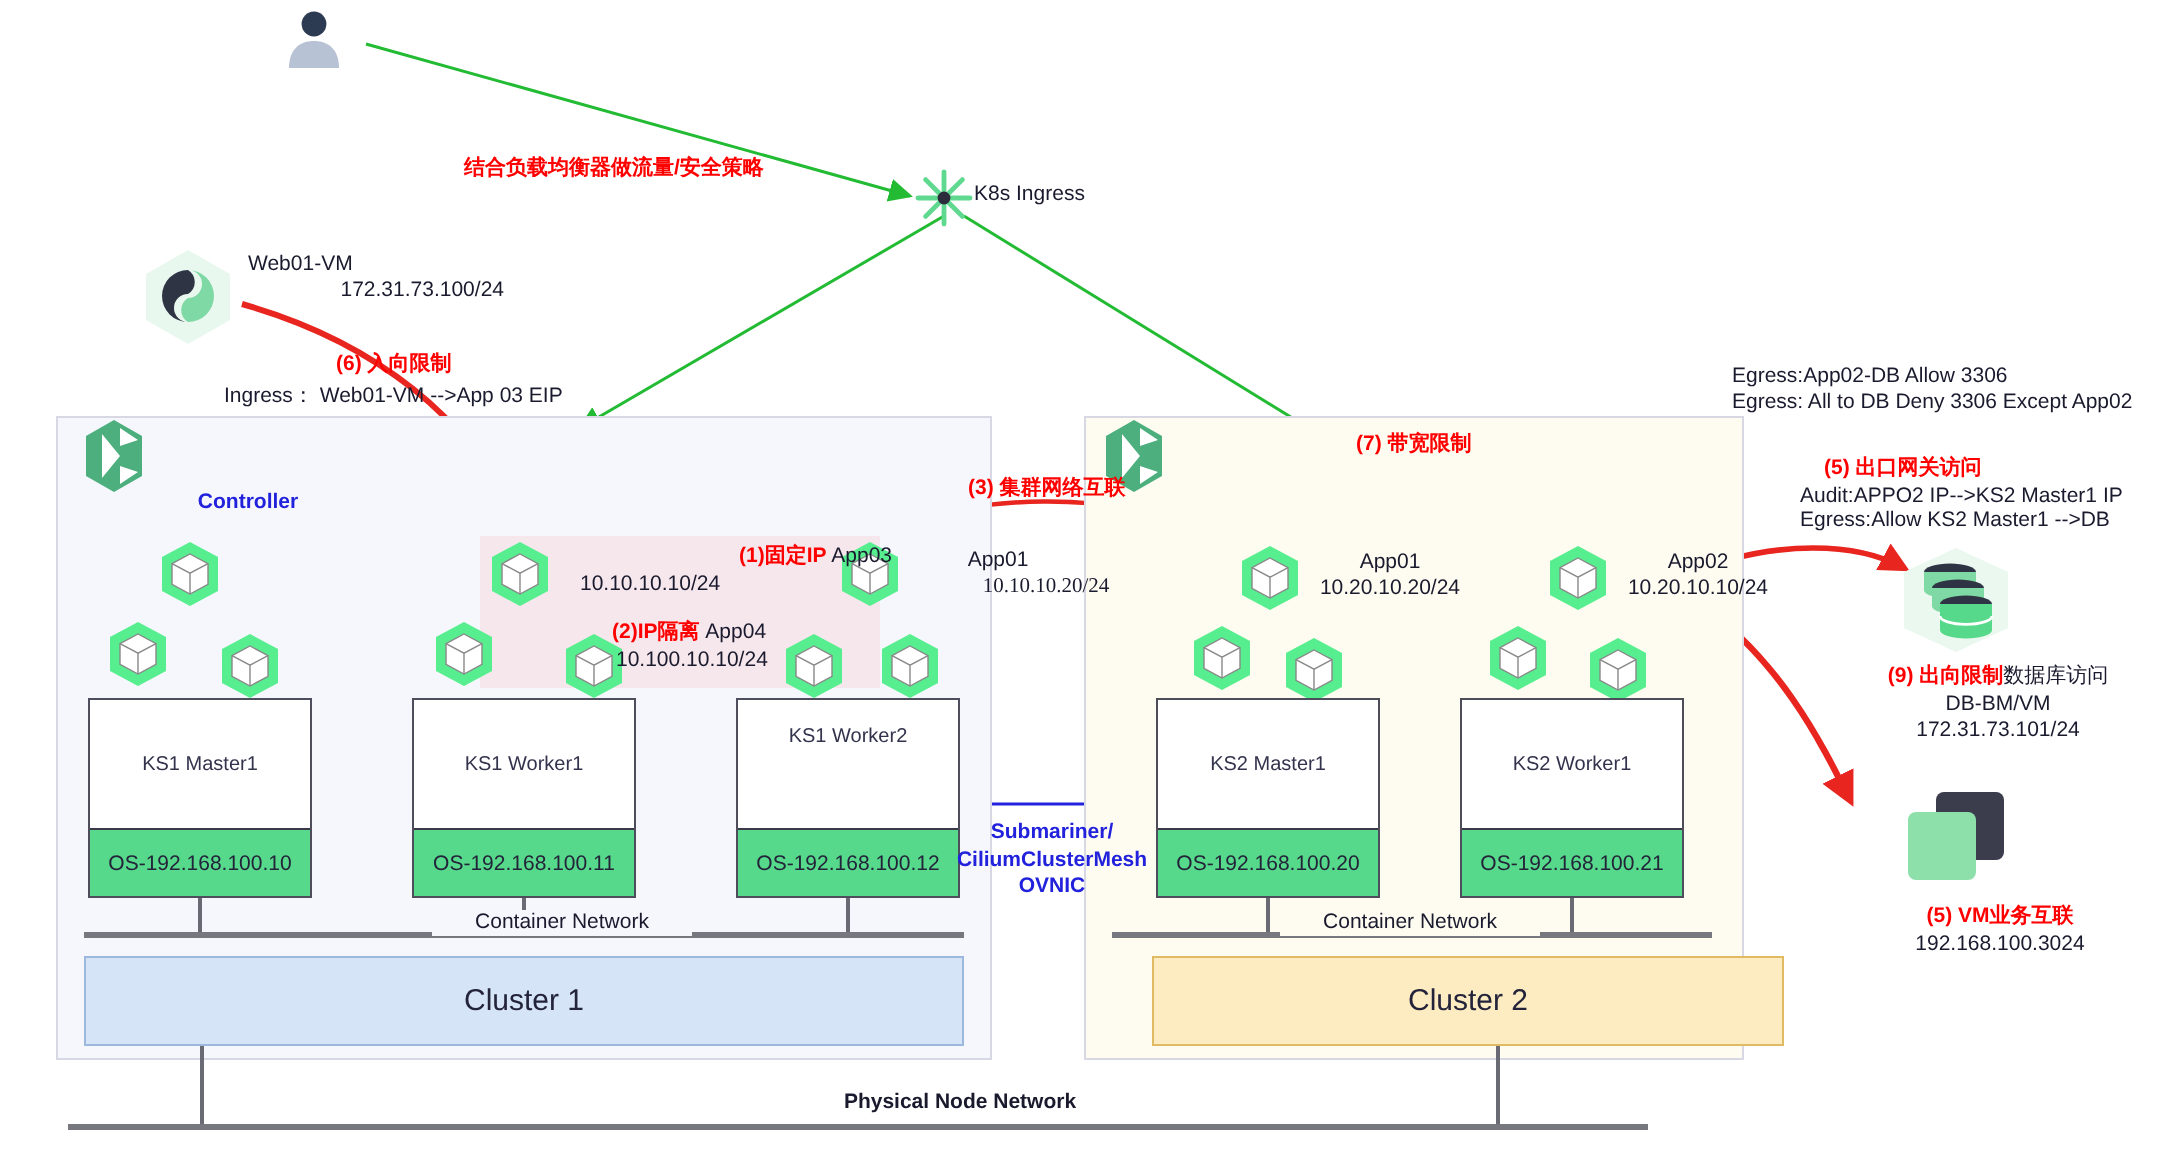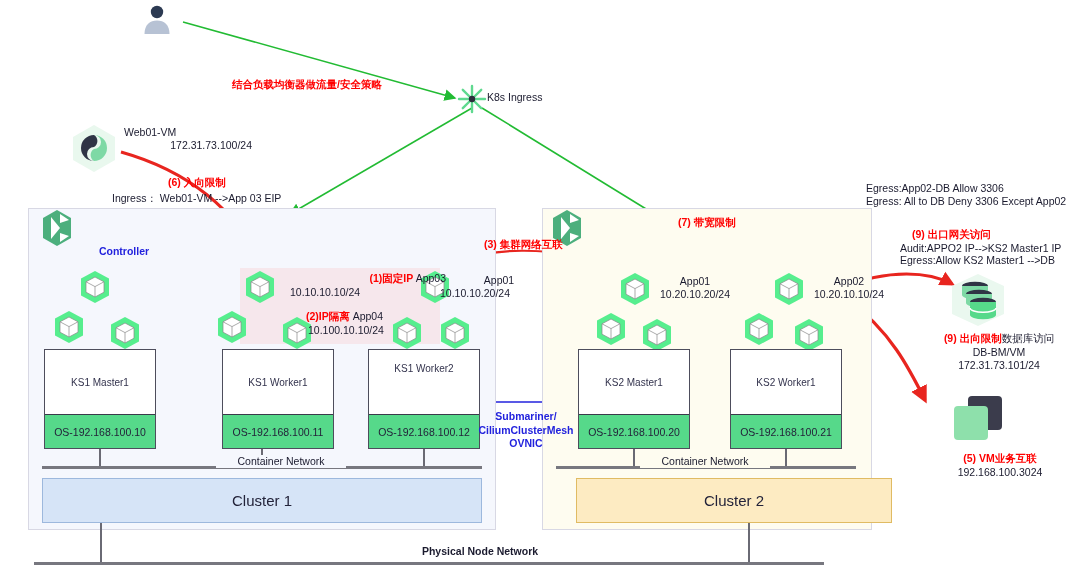--- a/index.html
+++ b/index.html
@@ -293,21 +293,21 @@
 
   <div class="lbl mix" style="left:286px; top:272px; width:160px; text-align:right;">
     <b>(1)固定IP</b><span> App03</span>
   </div>
   <div class="lbl" style="left:290px; top:286px; width:150px; text-align:left;">10.10.10.10/24</div>
   <div class="lbl mix" style="left:306px; top:310px; width:160px; text-align:left;">
     <b>(2)IP隔离</b><span> App04</span>
   </div>
   <div class="lbl" style="left:308px; top:324px; width:150px; text-align:left;">10.100.10.10/24</div>
   <div class="lbl" style="left:456px; top:274px; width:86px;">App01</div>
-  <div class="lbl" style="left:420px; top:287px; width:110px;">10.10.10.20/24</div>
+  <div class="lbl" style="left:468px; top:287px; width:110px;font-family:Liberation Serif, serif;">10.10.10.20/24</div>
 
   <div class="pod" style="left:618px; top:272px;">
     <svg viewBox="0 0 34 34">
       <polygon points="17,1 31,8.5 31,25.5 17,33 3,25.5 3,8.5" fill="#56ee8e"></polygon>
       <polygon points="17,7 26,11.8 26,22.2 17,27 8,22.2 8,11.8" fill="#ffffff" stroke="#888" stroke-width="0.7"></polygon>
       <path d="M8,11.8 L17,16.6 L26,11.8" fill="none" stroke="#888" stroke-width="0.7"></path>
       <line x1="17" y1="16.6" x2="17" y2="27" stroke="#888" stroke-width="0.7"></line>
     </svg>
   </div>
   <div class="pod" style="left:594px; top:312px;">
@@ -356,21 +356,21 @@
   <div class="lbl" style="left:806px; top:275px; width:86px;">App02</div>
   <div class="lbl" style="left:794px; top:288px; width:110px;">10.20.10.10/24</div>
 
   <div class="lbl red" style="left:484px; top:238px; width:110px; text-align:left;">(3) 集群网络互联</div>
   <div class="lbl red" style="left:678px; top:216px; width:100px; text-align:left;">(7) 带宽限制</div>
 
   <div class="node" style="left:44px; top:349px; width:112px; height:100px;">
     <div class="node-name">KS1 Master1</div>
     <div class="node-os">OS-192.168.100.10</div>
   </div>
-  <div class="node" style="left:206px; top:349px; width:112px; height:100px;margin-left:16px;">
+  <div class="node" style="left:206px; top:349px; width:112px; height:100px;">
     <div class="node-name">KS1 Worker1</div>
     <div class="node-os">OS-192.168.100.11</div>
   </div>
   <div class="node" style="left:368px; top:349px; width:112px; height:100px;gap:28px;">
     <div class="node-name">KS1 Worker2</div>
     <div class="node-os">OS-192.168.100.12</div>
   </div>
 
   <div class="vline" style="left:99px; top:449px; height:17px;"></div>
   <div class="vline" style="left:261px; top:449px; height:17px;"></div>
@@ -403,21 +403,21 @@
   </div>
 
   <div class="vline" style="left:100px; top:523px; height:40px;"></div>
   <div class="vline" style="left:748px; top:523px; height:40px;"></div>
   <div class="hline thick" style="left:34px; top:562px; width:790px;"></div>
   <div class="lbl bold" style="left:400px; top:545px; width:160px;">Physical Node Network</div>
 
   <div class="lbl" style="left:866px; top:182px; width:214px; text-align:left;">Egress:App02-DB Allow 3306</div>
   <div class="lbl" style="left:866px; top:195px; width:214px; text-align:left;">Egress: All to DB Deny 3306 Except App02</div>
 
-  <div class="lbl red" style="left:912px; top:228px; width:130px; text-align:left;">(9) 出口网关访问</div>
+  <div class="lbl red" style="left:912px; top:228px; width:130px; text-align:left;">(5) 出口网关访问</div>
   <div class="lbl" style="left:900px; top:242px; width:180px; text-align:left;">Audit:APPO2 IP--&gt;KS2 Master1 IP</div>
   <div class="lbl" style="left:900px; top:254px; width:180px; text-align:left;">Egress:Allow KS2 Master1 --&gt;DB</div>
 
   <div class="icon-box" style="left:948px; top:272px; width:60px; height:56px;">
     <svg width="60" height="56" viewBox="0 0 60 56">
       <polygon points="30,2 56,14 56,42 30,54 4,42 4,14" fill="#eaf8ef"></polygon>
       <g>
         <ellipse cx="27" cy="14" rx="13" ry="4.2" fill="#2f3445"></ellipse>
         <rect x="14" y="14" width="26" height="9" fill="#7ed9a5"></rect>
         <ellipse cx="27" cy="23" rx="13" ry="4.2" fill="#7ed9a5"></ellipse>

